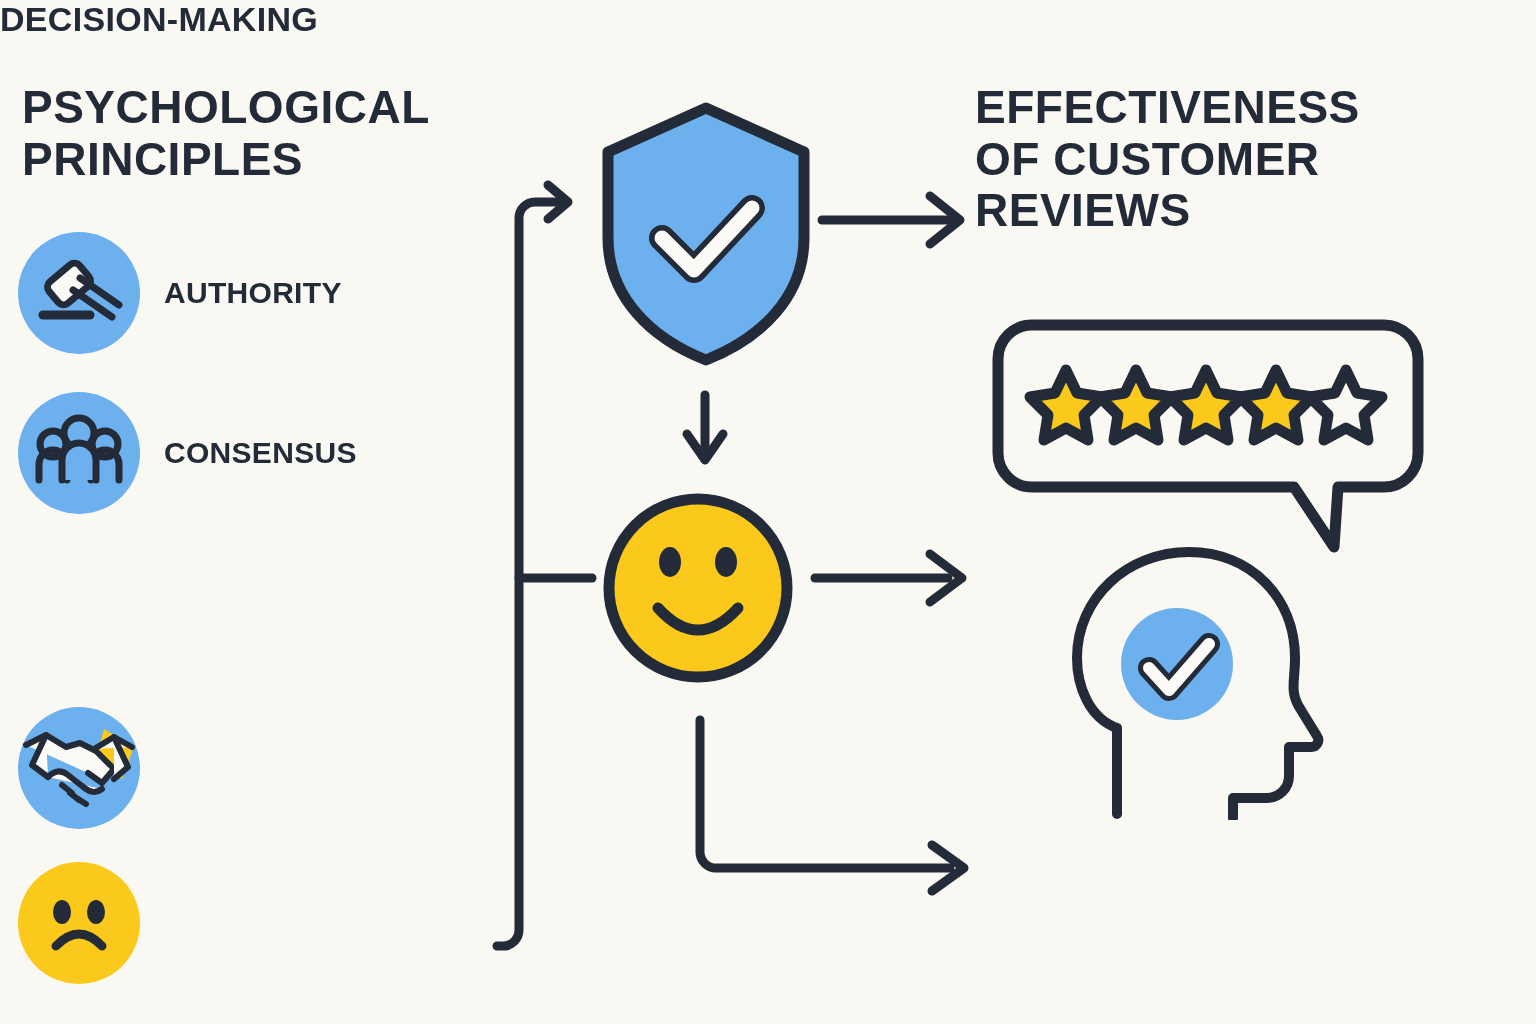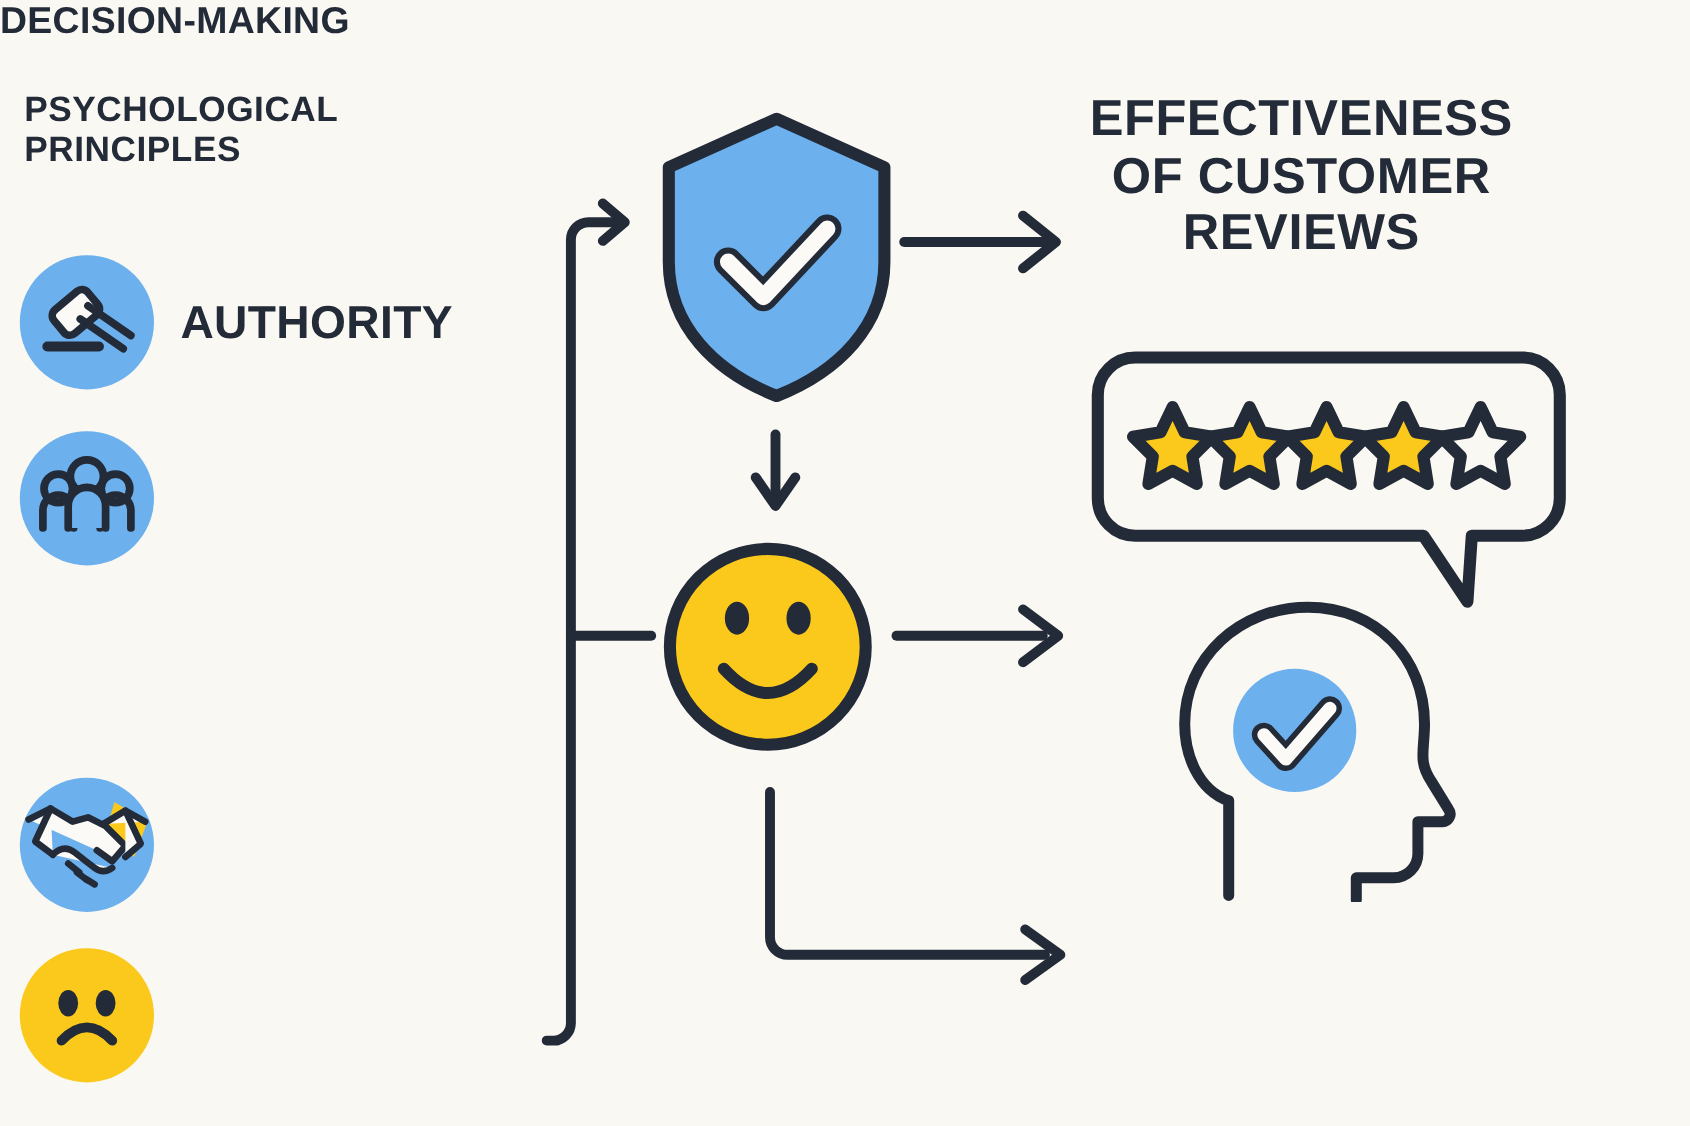--- a/index.html
+++ b/index.html
@@ -24,29 +24,28 @@
     font-weight: bold;
     color: #242b38;
     letter-spacing: 0.5px;
     line-height: 1.12;
     white-space: pre-line;
   }
   #left-heading {
     left: 22px;
     top: 82px;
     width: 470px;
-    font-size: 32px;
+    font-size: 46px;
     text-align: left;
   }
   #right-heading {
-    left: 948px;
+    left: 975px;
     top: 82px;
     width: 470px;
     font-size: 46px;
-    text-align: center;
   }
   #decision-label {
     left: 1005px;
     top: 856px;
     font-size: 34px;
     font-weight: bold;
     color: #242b38;
     letter-spacing: 0.3px;
     white-space: nowrap;
   }
@@ -64,21 +63,21 @@
     height: 122px;
     flex: 0 0 122px;
     border-radius: 50%;
     position: relative;
     display: flex;
     align-items: center;
     justify-content: center;
   }
   .principle .plabel {
     margin-left: 24px;
-    font-size: 42px;
+    font-size: 30px;
     font-weight: bold;
     color: #242b38;
     line-height: 1.08;
     letter-spacing: 0.3px;
     white-space: pre-line;
   }
   #principle-0 { top: 232px; }
   #principle-1 { top: 392px; }
   #principle-2 { top: 552px; }
   #principle-3 { top: 707px; }
@@ -144,20 +143,21 @@
         <g stroke="#242b38" stroke-width="7" stroke-linecap="round" stroke-linejoin="round" fill="none">
           <circle cx="35" cy="52" r="13"></circle>
           <path d="M21 88 V72 a14 14 0 0 1 28 0 V88"></path>
           <circle cx="87" cy="52" r="13"></circle>
           <path d="M73 88 V72 a14 14 0 0 1 28 0 V88"></path>
           <circle cx="61" cy="41" r="15" fill="#6cb0ee"></circle>
           <path d="M44 88 V68 a17 17 0 0 1 34 0 V88" fill="#6cb0ee"></path>
         </g>
       </svg>
     </div>
+    <div class="plabel">CONSENSUS</div>
   </div>
 
 
   <div class="principle" id="principle-3">
     <div class="badge blue">
       <svg width="122" height="122" viewBox="0 0 122 122">
         <defs>
           <clipPath id="circClip">
               <circle cx="61" cy="61" r="61"></circle>
             </clipPath>

